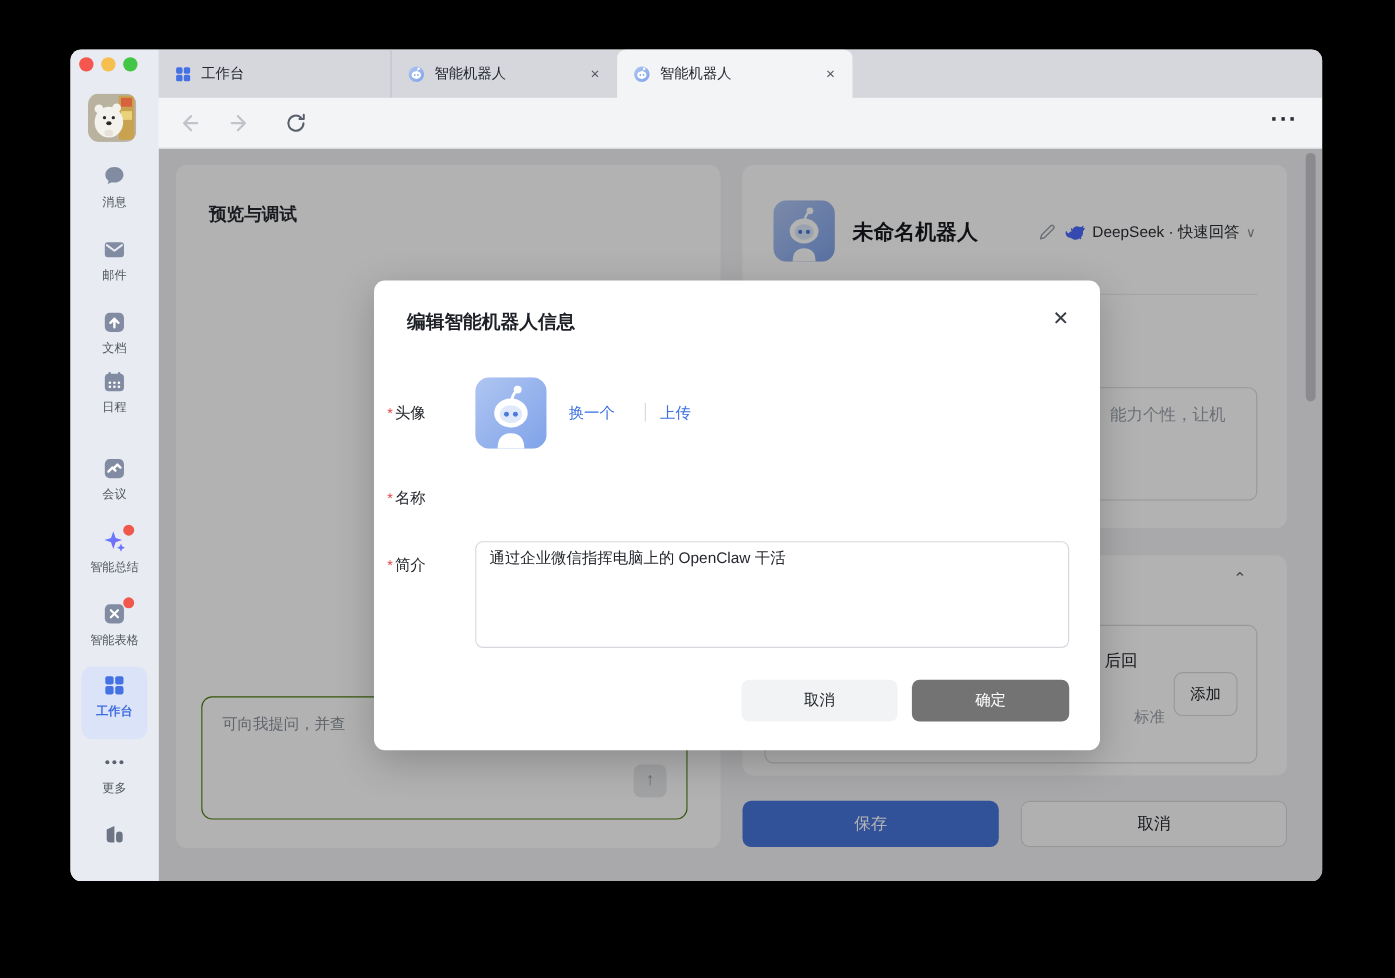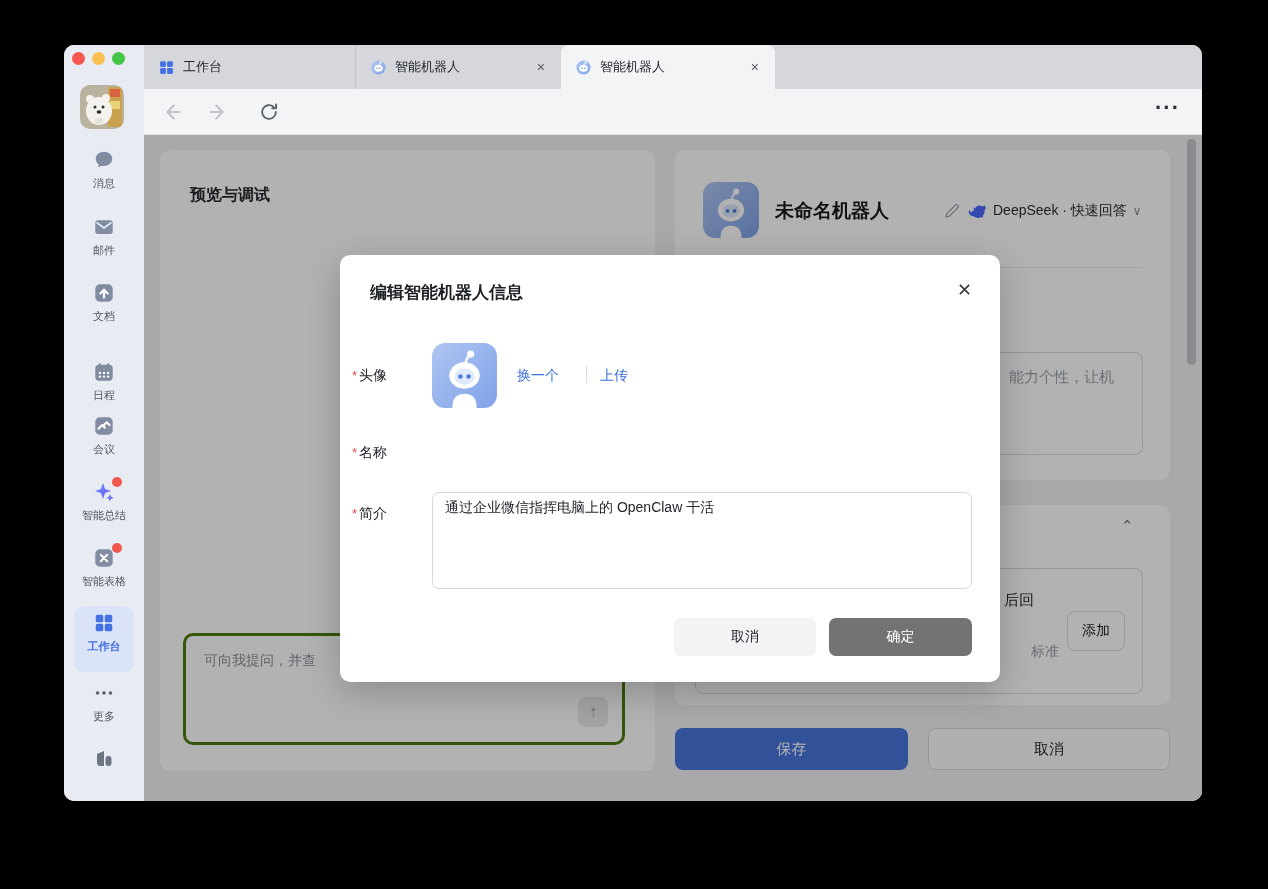--- a/index.html
+++ b/index.html
@@ -31,21 +31,21 @@
   .navbar { position:absolute; left:0; top:44px; width:1058px; height:46px; background:#f3f4f6; border-bottom:1px solid #e2e4e8; }
   .nav-btn { position:absolute; top:12px; width:22px; height:22px; }
   .nav-title { position:absolute; left:0; right:0; top:13px; text-align:center; font-size:15px; font-weight:bold; color:#21242a; }
   .nav-more { position:absolute; right:22px; top:6px; font-size:22px; font-weight:bold; color:#2b2e34; letter-spacing:1px; }
 
   
   .content { position:absolute; left:0; top:90px; width:1058px; height:666px; background:#f2f3f5; overflow:hidden; }
   .card { position:absolute; background:#fff; border-radius:10px; }
   .preview-card { left:16px; top:15px; width:495px; height:621px; }
   .preview-title { position:absolute; left:30px; top:35px; font-size:16px; font-weight:bold; color:#25282e; }
-  .ask-box { position:absolute; left:23px; top:483px; width:442px; height:112px; border:3px solid #4d7c0f; border-radius:10px; }
+  .ask-box { position:absolute; left:23px; top:483px; width:442px; height:112px; border:1px solid #4d7c0f; border-radius:10px; }
   .ask-ph { position:absolute; left:18px; top:16px; font-size:14px; color:#8a9099; }
   .send-btn { position:absolute; left:392px; top:61px; width:30px; height:30px; border-radius:7px; background:#e8eaed; color:#9aa0a9; font-size:16px; font-weight:bold; display:flex; align-items:center; justify-content:center; }
 
   .bot-card { left:531px; top:15px; width:495px; height:330px; }
   .bot-avatar { position:absolute; left:28px; top:32px; width:56px; height:56px; }
   .bot-name { position:absolute; left:100px; top:48px; font-size:19px; font-weight:bold; color:#17191d; }
   .edit-pencil { position:absolute; left:268px; top:52px; width:18px; height:18px; }
   .model-row { position:absolute; left:292px; top:51px; display:flex; align-items:center; gap:6px; font-size:14px; color:#2a2d33; }
   .model-chevron { color:#868b94; font-size:12px; }
   .bot-divider { position:absolute; left:28px; top:117px; width:440px; height:1px; background:#e8eaee; }
@@ -141,21 +141,21 @@
     <div class="snav" style="top:236px">
       <div class="ic">
           <svg width="22" height="22" viewBox="0 0 24 24">
             <rect x="2.5" y="2.5" width="19" height="19" rx="5" fill="#818ba2"></rect>
             <path d="M12 17V8.5M12 8.5l-4 4M12 8.5l4 4" stroke="#fff" stroke-width="2.4" fill="none" stroke-linecap="round" stroke-linejoin="round"></path>
           </svg>
         </div>
       <div class="lbl">文档</div>
     </div>
 
-    <div class="snav" style="top:315px">
+    <div class="snav" style="top:290px">
       <div class="ic">
           <svg width="22" height="22" viewBox="0 0 24 24">
             <rect x="2.5" y="4" width="19" height="17.5" rx="4" fill="#818ba2"></rect>
             <rect x="6" y="2.5" width="2.6" height="4" rx="1.3" fill="#818ba2"></rect>
             <rect x="15.4" y="2.5" width="2.6" height="4" rx="1.3" fill="#818ba2"></rect>
             <g fill="#fff">
               <circle cx="7.5" cy="13" r="1.3"></circle>
               <circle cx="12" cy="13" r="1.3"></circle>
               <circle cx="16.5" cy="13" r="1.3"></circle>
               <circle cx="7.5" cy="17" r="1.3"></circle>

